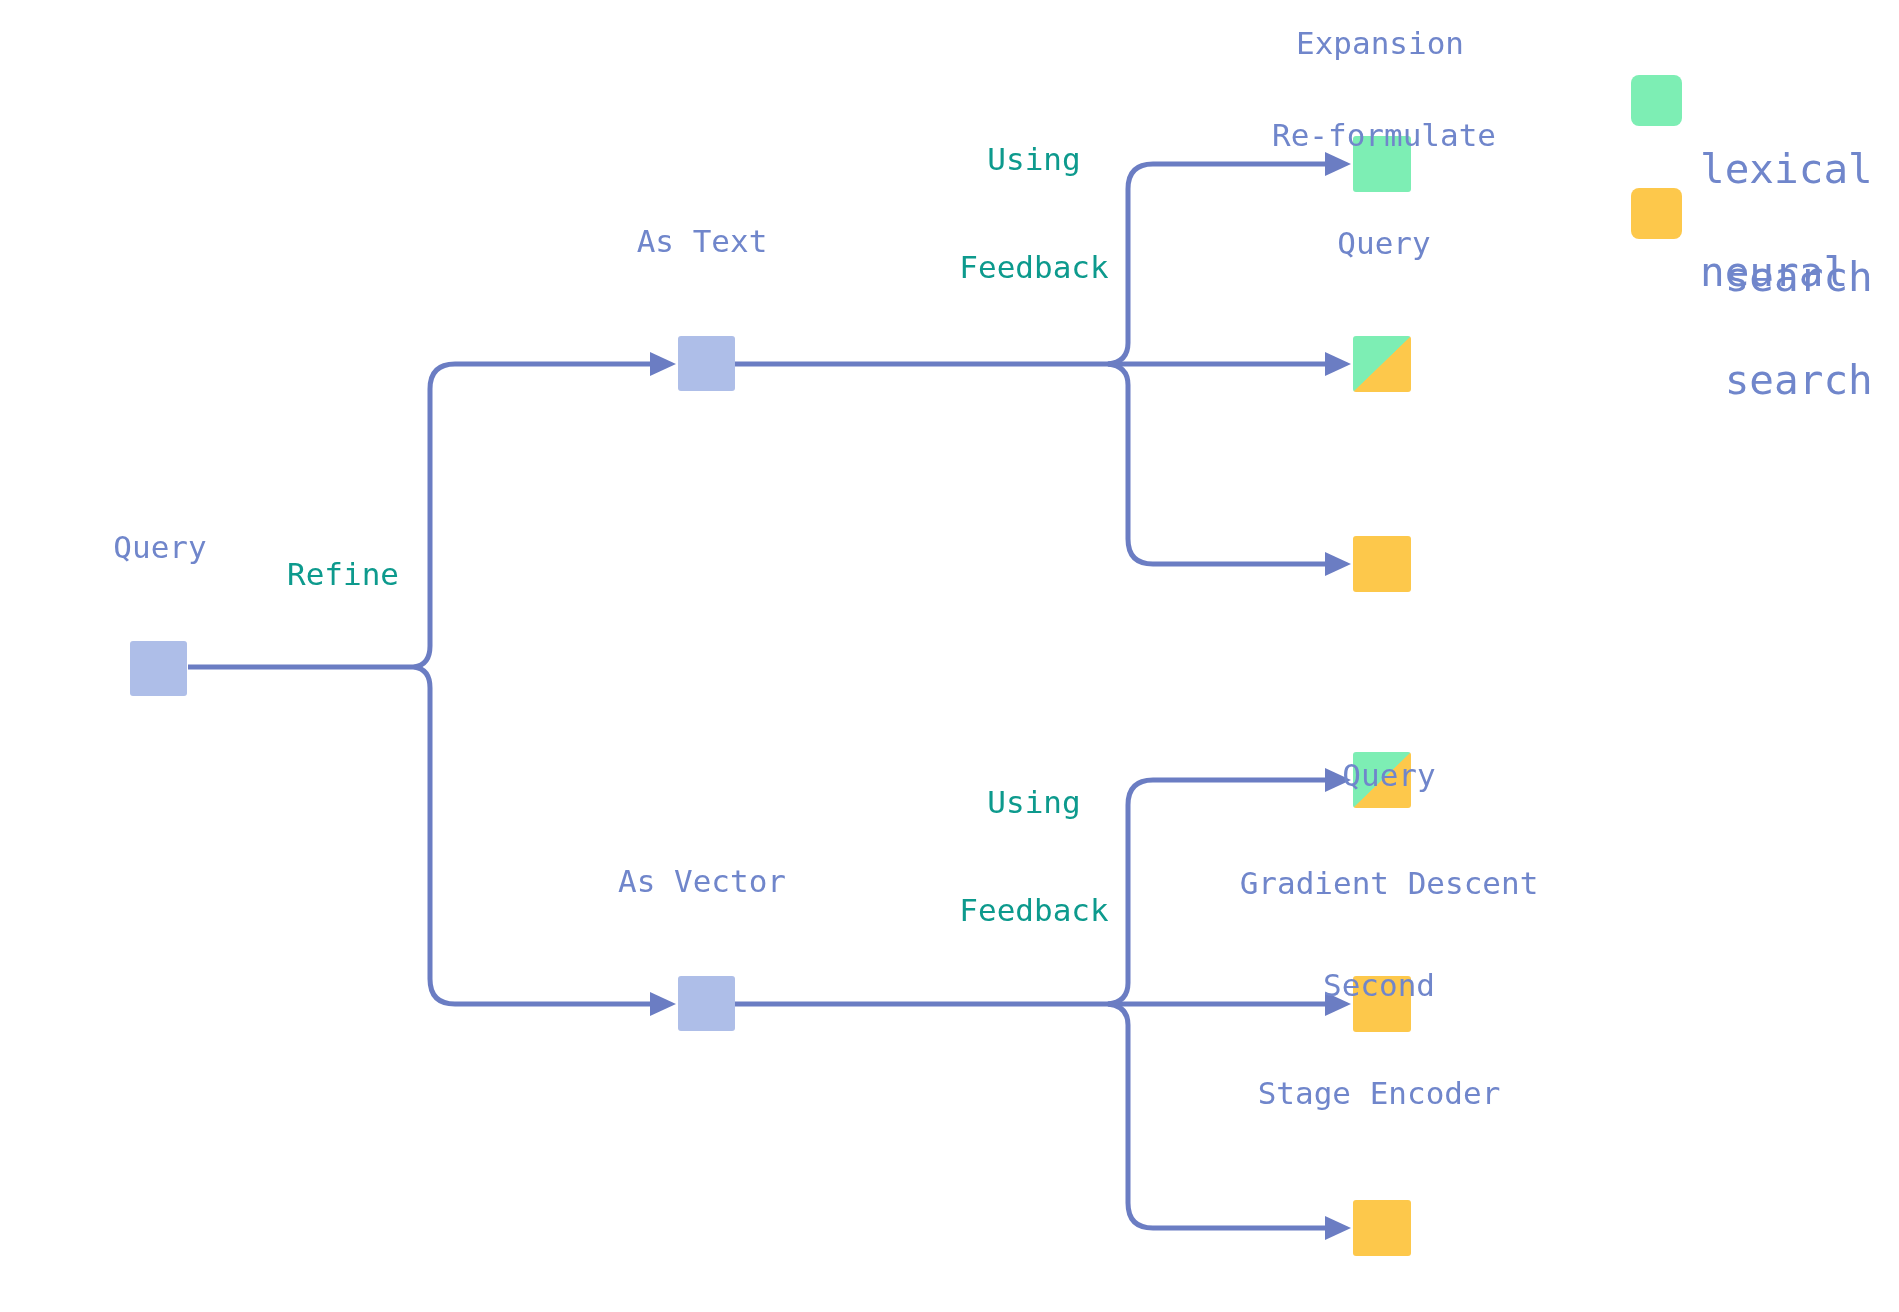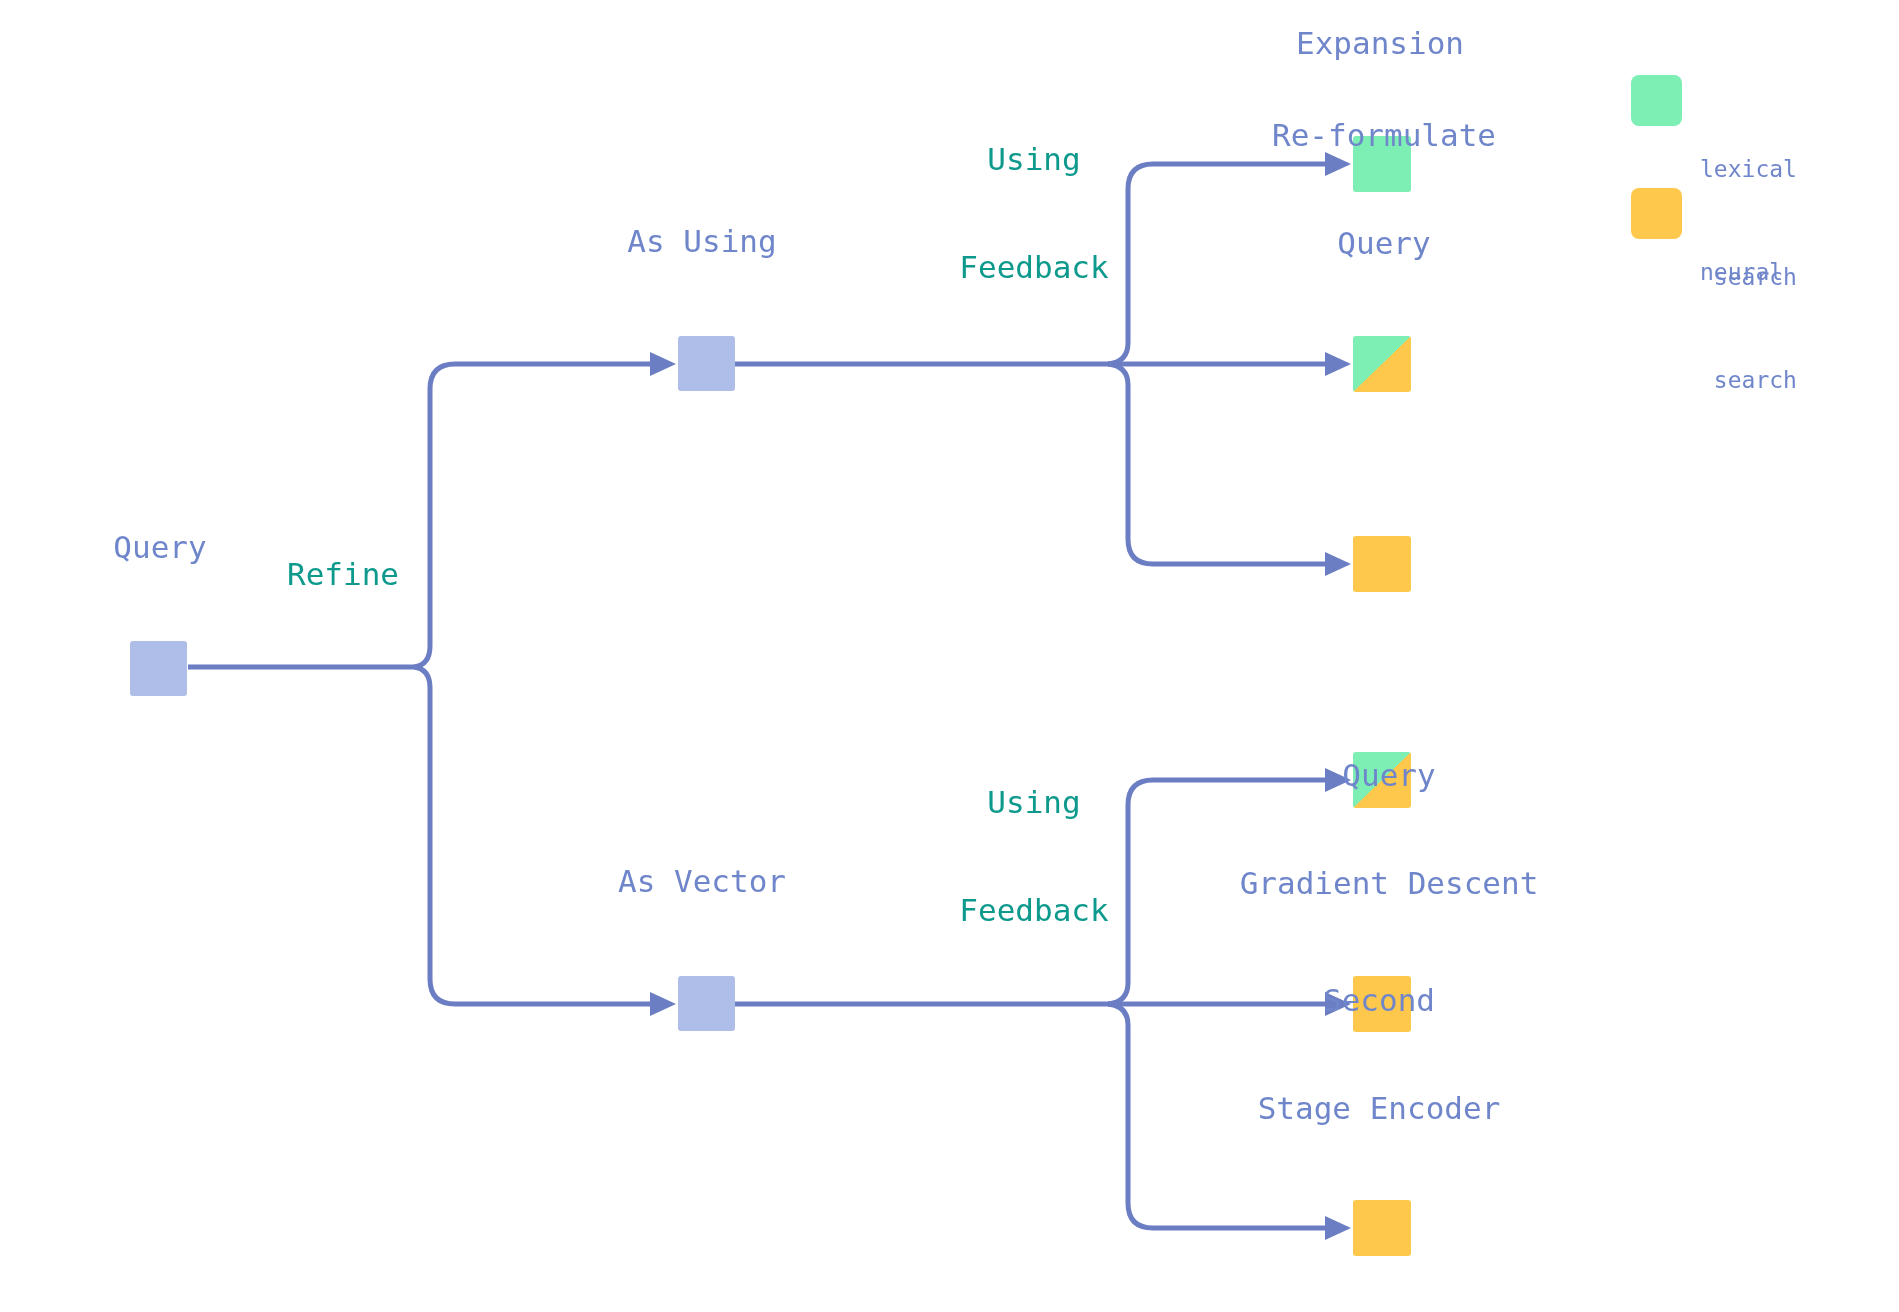--- a/index.html
+++ b/index.html
@@ -35,21 +35,21 @@
     color:var(--label);
     text-align:center;
     transform:translateX(-50%);
     white-space:pre;
   }
   .lbl span{display:block;}
   .lbl.teal{color:var(--edge-label);}
   .legend-sq{position:absolute;width:51px;height:51px;border-radius:8px;}
   .legend-lbl{
     position:absolute;
-    font-size:23px;line-height:36px;
+    font-size:41px;line-height:36px;
     color:var(--label);
     text-align:left;
     white-space:pre;
   }
   .legend-lbl span{display:block;}
 </style>
 </head>
 <body>
 
 <div class="canvas">
@@ -86,41 +86,41 @@
   <div class="sq leaf both" style="left:1353px;top:336px;"></div>
   <div class="sq leaf neural" style="left:1353px;top:536px;"></div>
   <div class="sq leaf both" style="left:1353px;top:752px;"></div>
   <div class="sq leaf neural" style="left:1353px;top:976px;"></div>
   <div class="sq leaf neural" style="left:1353px;top:1200px;"></div>
 
   <div class="lbl" style="left:160px;bottom:675px;">
     <span>Query</span>
   </div>
   <div class="lbl" style="left:702px;bottom:981px;">
-    <span>As Using</span>
+    <span>As Text</span>
   </div>
   <div class="lbl" style="left:702px;bottom:341px;text-align:center;">
     <span>As Vector</span>
   </div>
 
   <div class="lbl" style="left:1380px;bottom:1179px;">
     
     <span>Expansion</span>
   </div>
   <div class="lbl" style="left:1384px;bottom:979px;">
     <span>Re-formulate</span>
     <span>Query</span>
   </div>
   <div class="lbl" style="left:1378px;bottom:563px;">
   </div>
   <div class="lbl" style="left:1389px;bottom:339px;">
     <span>Query</span>
     <span>Gradient Descent</span>
   </div>
-  <div class="lbl" style="left:1379px;bottom:114px;">
+  <div class="lbl" style="left:1379px;bottom:129px;">
     <span>Second</span>
     <span>Stage Encoder</span>
   </div>
 
   <div class="lbl teal" style="left:343px;bottom:648px;text-align:center;">
     <span>Refine</span>
   </div>
   <div class="lbl teal" style="left:1034px;bottom:955px;">
     <span>Using</span>
     <span>Feedback</span>

